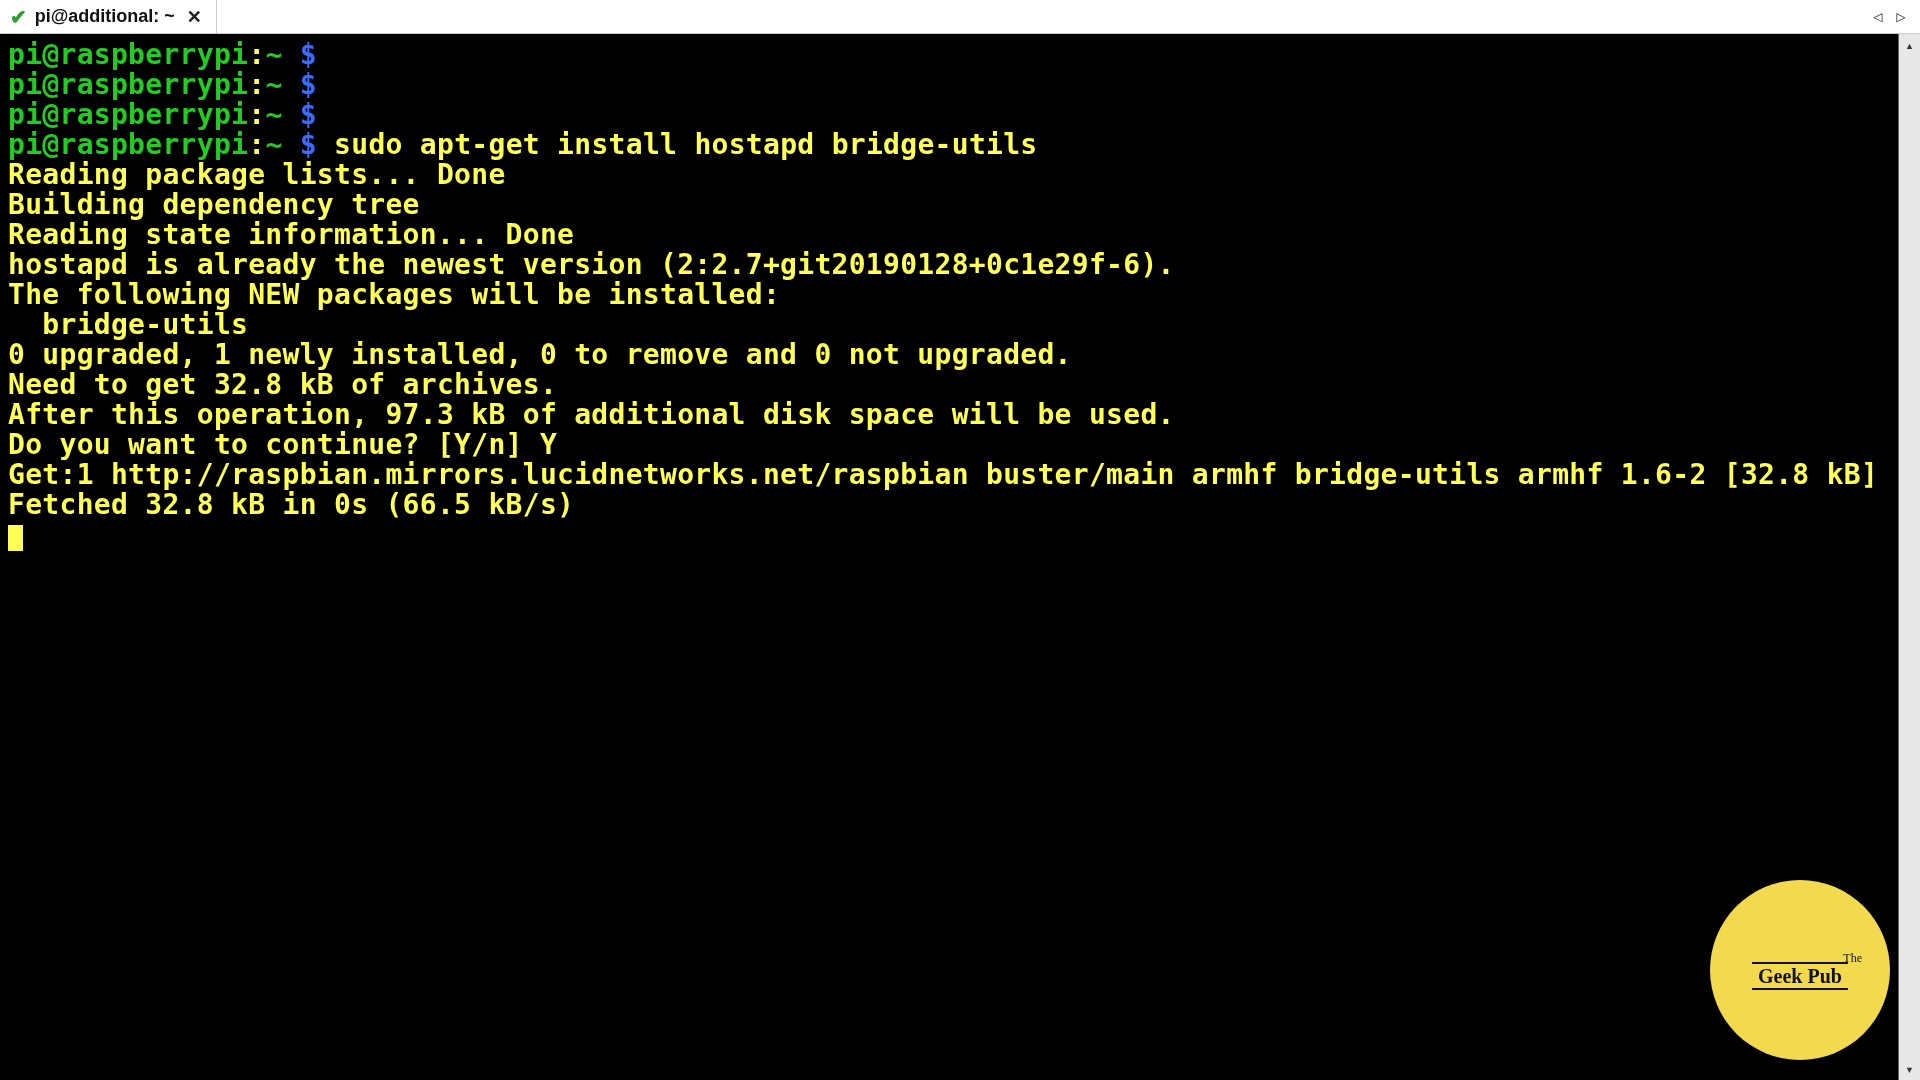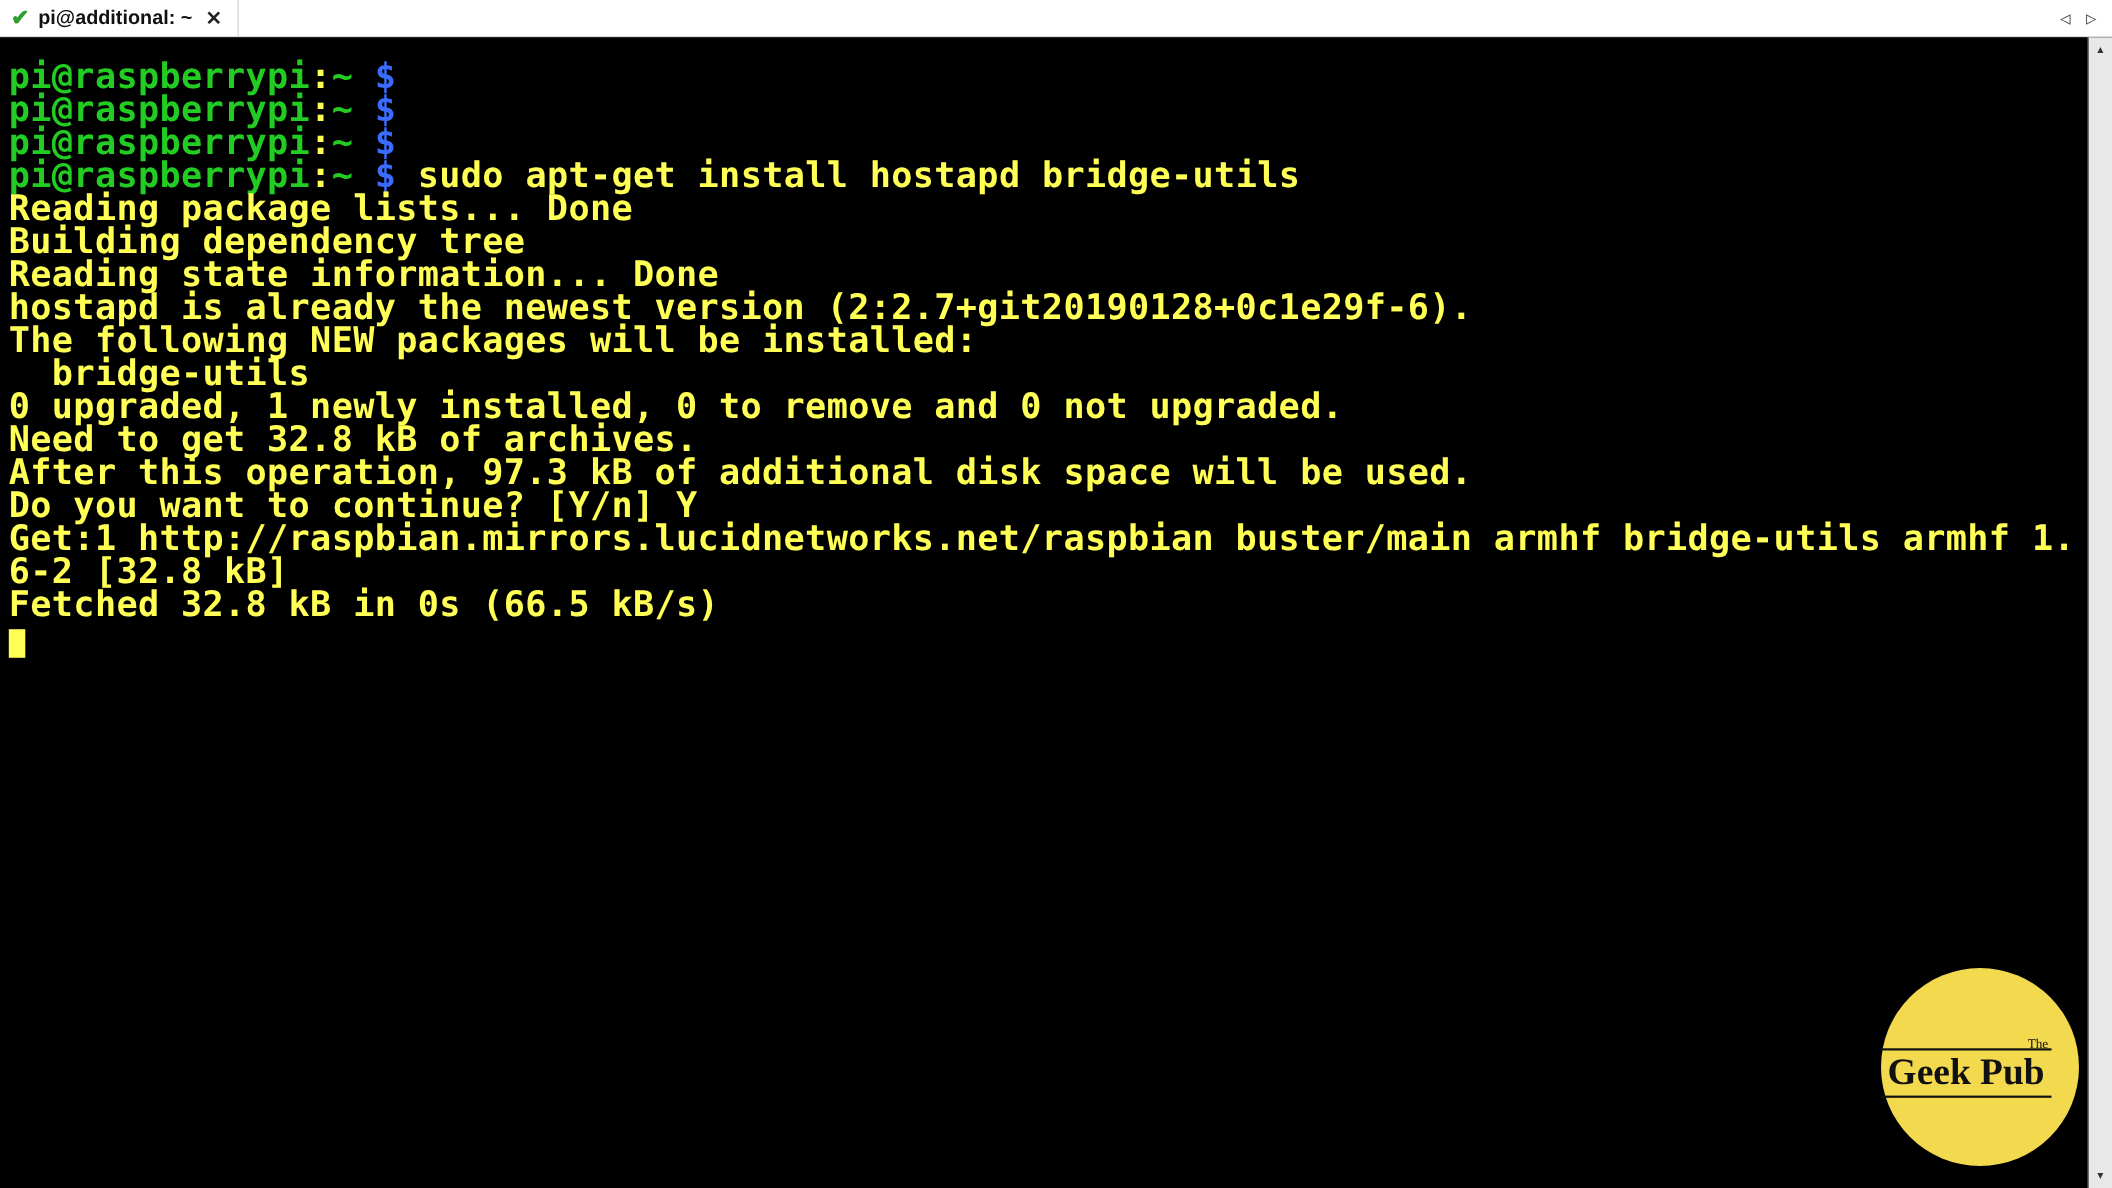--- a/index.html
+++ b/index.html
@@ -58,23 +58,23 @@
   .terminal-wrap {
     position: relative;
     height: calc(100% - 34px);
     background: #000;
     display: flex;
   }
   .terminal {
     flex: 1;
     background: #000;
     color: #ffff55;
-    font-size: 32px;
+    font-size: 28px;
     line-height: 30px;
-    padding: 20px 8px;
+    padding: 6px 8px;
     white-space: pre-wrap;
     word-break: break-all;
     font-weight: 700;
     letter-spacing: 0.3px;
   }
   .scroll {
     width: 22px;
     background: #e8e8e8;
     display: flex;
     flex-direction: column;
@@ -107,33 +107,33 @@
   .logo {
     position: absolute;
     right: 30px;
     bottom: 20px;
     width: 180px;
     height: 180px;
     background: #f2d94e;
     border-radius: 50%;
     display: flex;
     flex-direction: column;
-    align-items: flex-start;
+    align-items: center;
     justify-content: center;
     font-family: Georgia, "Times New Roman", serif;
     color: #111;
   }
   .logo .the {
     font-size: 12px;
     align-self: flex-end;
     margin-right: 28px;
     margin-bottom: -4px;
   }
   .logo .main {
-    font-size: 34px;
+    font-size: 20px;
     font-weight: 600;
     border-top: 2px solid #111;
     border-bottom: 2px solid #111;
     padding: 0 6px;
     line-height: 1.2;
   }
 </style>
 </head>
 <body>
 

